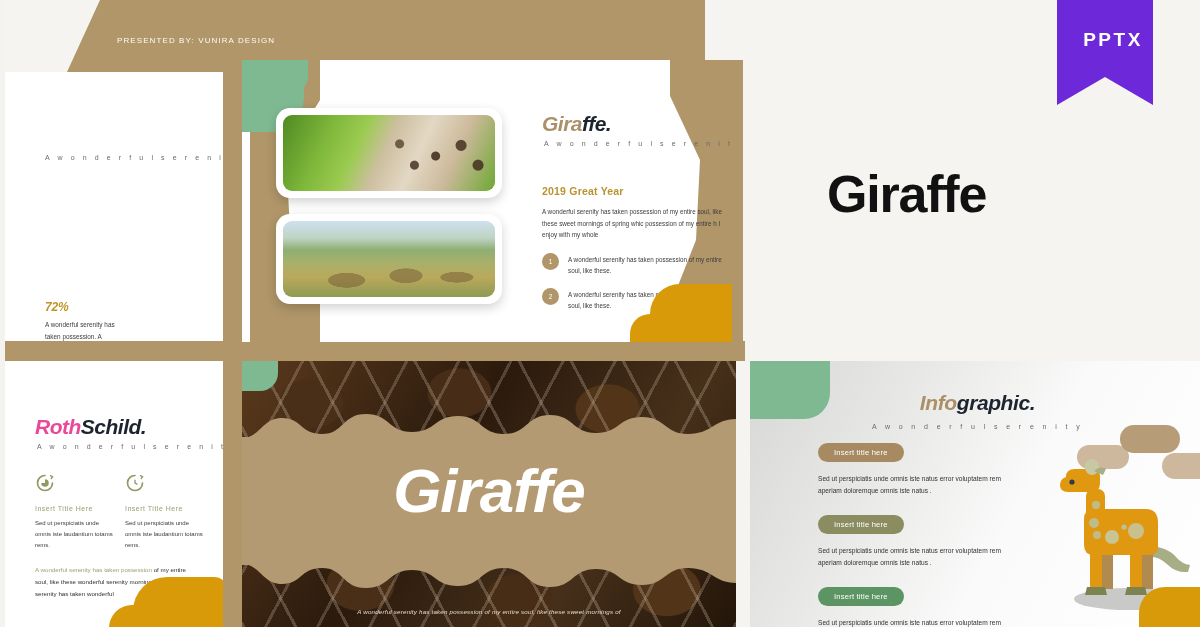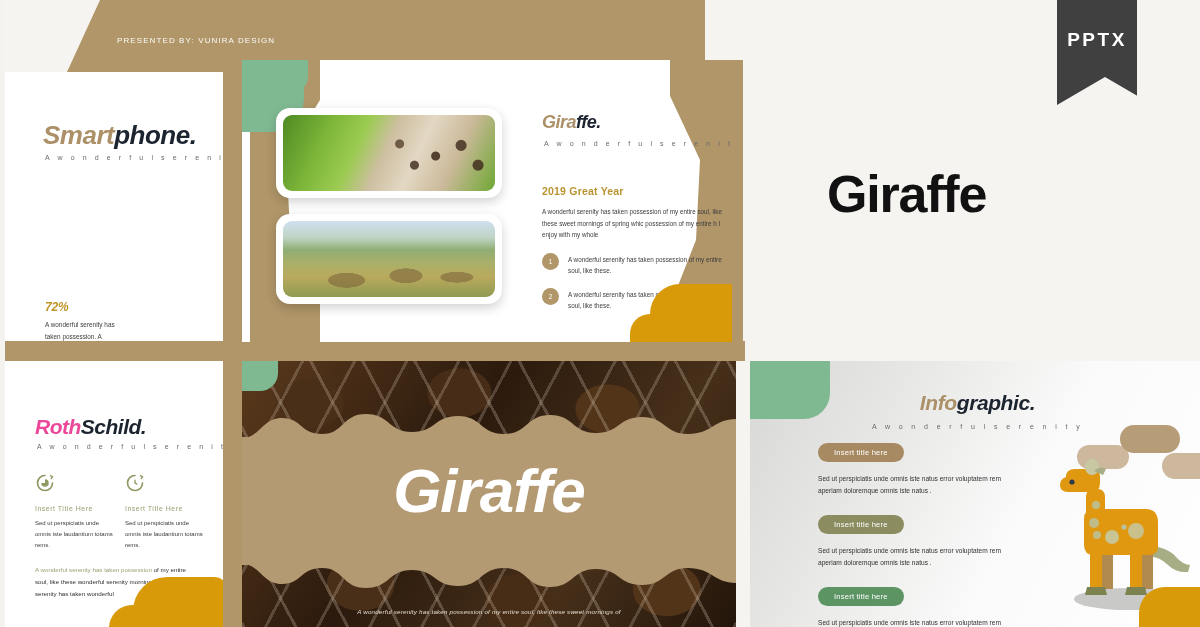--- a/index.html
+++ b/index.html
@@ -97,21 +97,21 @@
       linear-gradient(115deg,#4f8a23 0%,#7fb83a 22%,#9ccb52 36%,#cdbfa0 48%,#e3d8c4 62%,#cbb99a 78%,#6ea832 100%);
   }
   .ph1{width:100%;height:100%;
     background:
       radial-gradient(ellipse at 30% 78%, rgba(120,95,55,.55) 0 18px, transparent 19px),
       radial-gradient(ellipse at 58% 72%, rgba(120,95,55,.55) 0 16px, transparent 17px),
       radial-gradient(ellipse at 82% 74%, rgba(120,95,55,.55) 0 16px, transparent 17px),
       linear-gradient(#cfe0ef 0%,#bfd4c4 22%,#8fae74 38%,#a9b06a 55%,#b9a95c 74%,#8f9a52 100%);
   }
   .gc-title{
-    position:absolute;left:300px;top:52px;font-size:18px;font-style:italic;font-weight:700;
+    position:absolute;left:300px;top:52px;font-size:21px;font-style:italic;font-weight:700;
     letter-spacing:-0.5px;white-space:nowrap;text-align:right;
   }
   .gc-title .a{color:#ab9068;}
   .gc-title .b{color:#1c2430;}
   #gc-sub{left:302px;top:80px;}
   .gc-head{
     position:absolute;left:300px;top:125px;font-size:10.5px;font-weight:700;color:#b8932f;
     letter-spacing:.2px;
   }
   .gc-para{
@@ -130,22 +130,23 @@
     border-radius:30px 0 0 0;
   }
   .mustard-blob-2::before{
     content:"";position:absolute;left:-20px;bottom:0;width:40px;height:28px;background:#d99a0a;
     border-radius:20px 0 0 0;
   }
 
   
   #right-panel{position:absolute;left:745px;top:0;width:455px;height:341px;background:#f5f4f1;}
   .ribbon{
-    position:absolute;left:1052px;top:-1px;width:80px;height:106px;background:#404040;
+    position:absolute;left:1052px;top:-1px;width:96px;height:106px;background:#6d28d9;
     clip-path:polygon(0 0,96px 0,96px 106px,48px 78px,0 106px);
+    padding-left:16px;
   }
   .ribbon-label{
     position:absolute;left:0;top:30px;width:100%;text-align:center;color:#fff;
     font-size:19px;font-weight:700;letter-spacing:2.5px;
   }
   .hero-title{
     position:absolute;left:822px;top:164px;font-size:52px;font-weight:700;color:#111;
     letter-spacing:-1.2px;
   }
   .hero-sub{
@@ -276,23 +277,20 @@
   <div class="vert-divider"></div>
   <div class="tan-circle-left"></div>
   <div class="tan-circle-left-2"></div>
 
   <div class="presented-by" style="position:absolute;left:112px;top:36px;font-size:8px;letter-spacing:1.1px;color:#fdfbf7;">
     <span>PRESENTED BY: VUNIRA DESIGN</span>
   </div>
 
   <div class="slide" id="slide-smartphone">
     <div class="sp-inner">
-      <div class="sp-title">
-        <span class="a">Smart</span><span class="b">phone.</span>
-      </div>
       <div class="sub-serenity" id="sp-sub">A  w o n d e r f u l   s e r e n i t y</div>
 
       <div class="stat" id="stat-0">
         <div class="pc">72%</div>
         <div class="tx">A wonderful serenity has taken possession. A wonderful serenity.</div>
       </div>
       <div class="stat" id="stat-2">
         <div class="pc">53%</div>
 
       </div>

